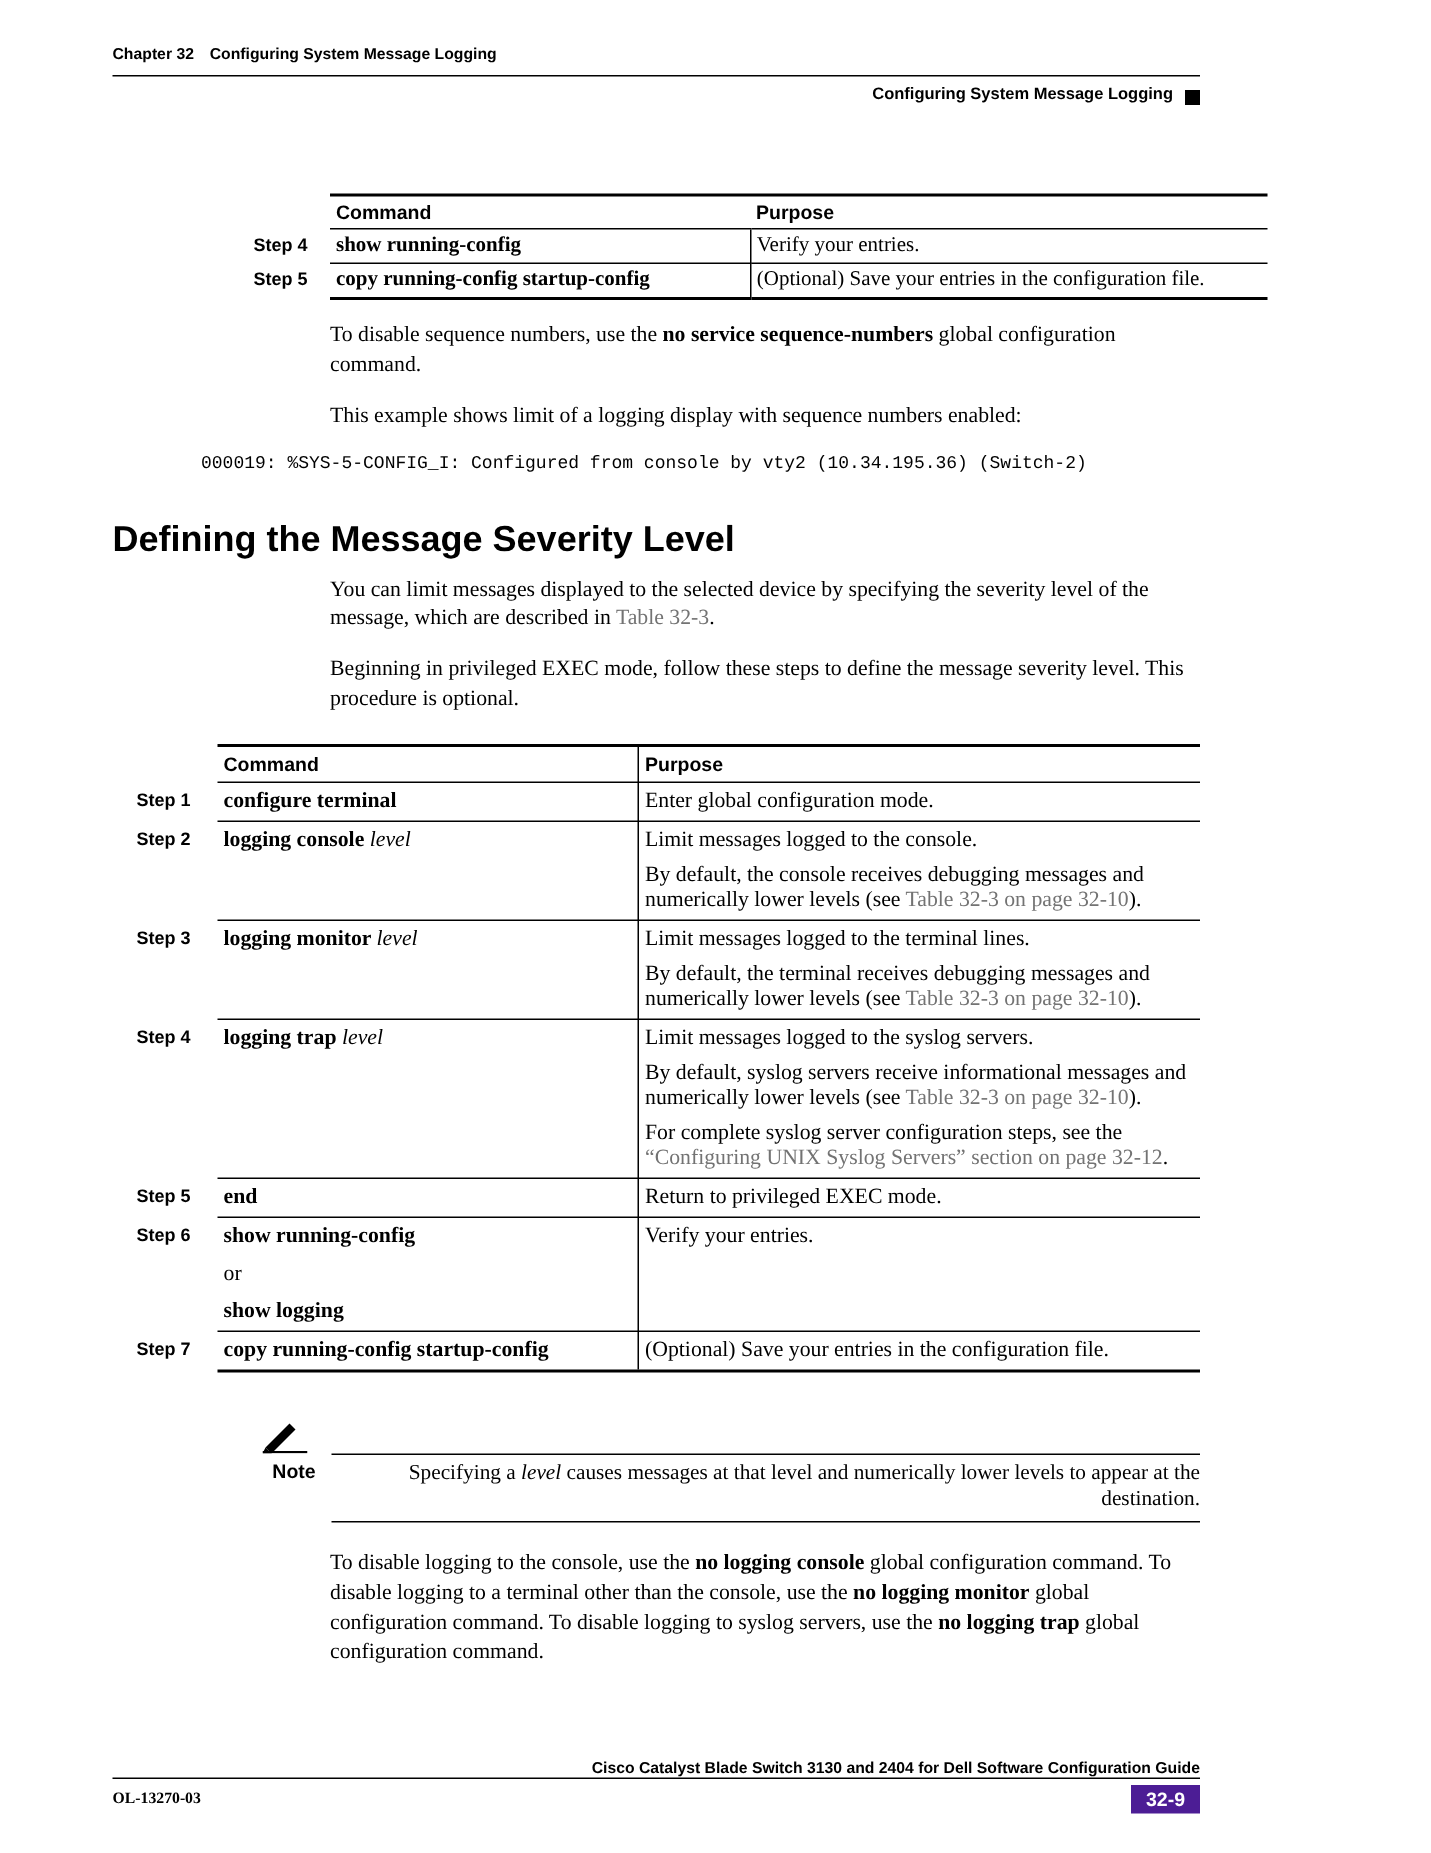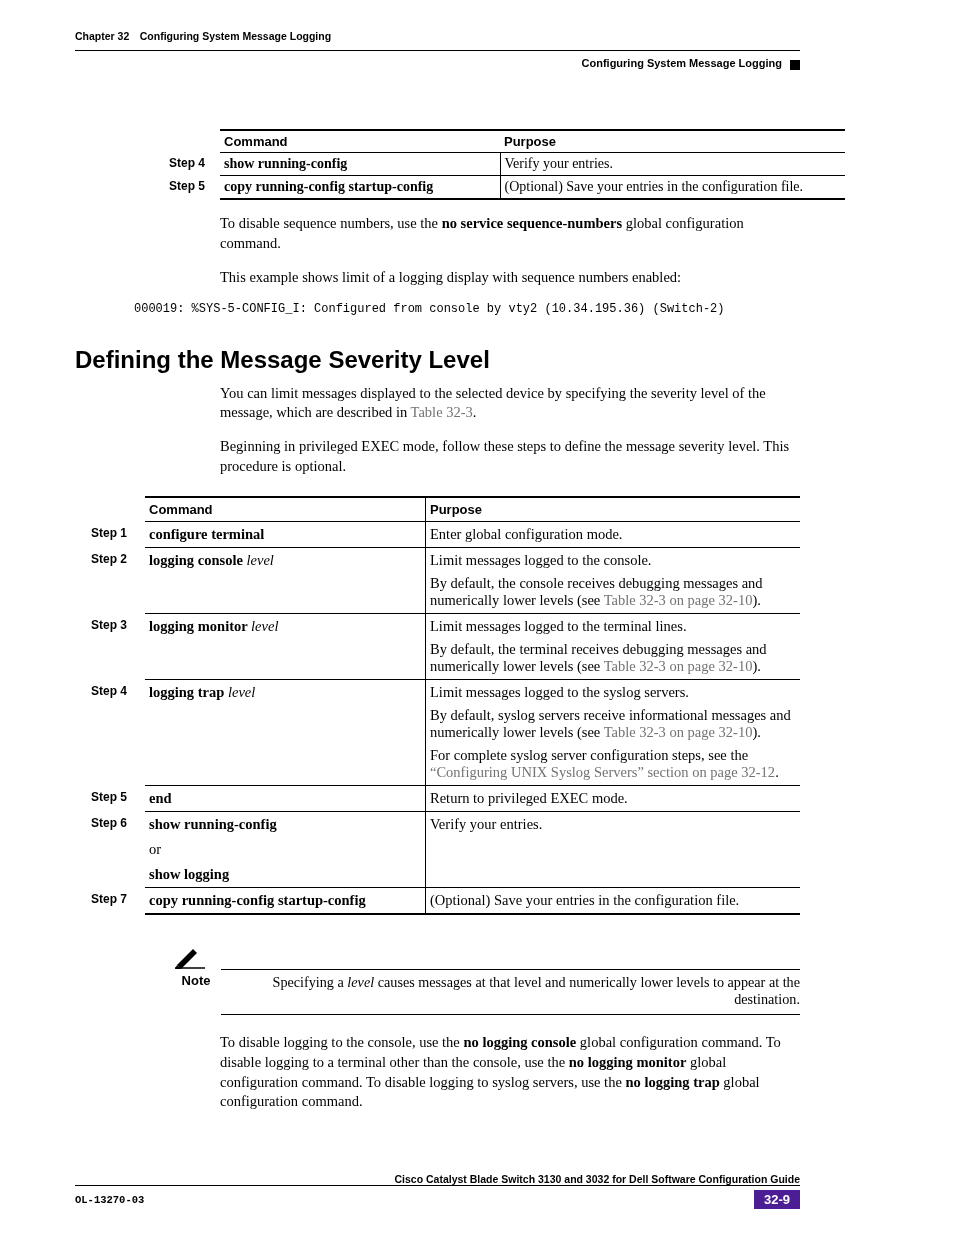--- a/index.html
+++ b/index.html
@@ -170,21 +170,21 @@
     text-align: right;
     margin-top: -16px;
   }
   .footer-row {
     display: flex;
     justify-content: space-between;
     align-items: center;
     margin-top: 4px;
   }
   .footer-doc {
-    font-family: Liberation Mono, monospace;
+    font-family: Liberation Serif, serif;
     font-size: 10.5px;
     font-weight: bold;
   }
   .page-num {
     background: #4c1d95;
     color: #fff;
     font-family: Arial, Helvetica, sans-serif;
     font-weight: bold;
     font-size: 13px;
     padding: 2px 10px;
@@ -318,21 +318,21 @@
   <div class="note-text">
     <span>Specifying a </span><i>level</i><span> causes messages at that level and numerically lower levels to appear at the destination.</span>
   </div>
 </div>
 
 <p class="body-para" style="margin-top:18px">
   <span>To disable logging to the console, use the </span><b>no logging console</b><span> global configuration command. To disable logging to a terminal other than the console, use the </span><b>no logging monitor</b><span> global configuration command. To disable logging to syslog servers, use the </span><b>no logging trap</b><span> global configuration command.</span>
 </p>
 
 <div class="footer">
-  <div class="footer-title">Cisco Catalyst Blade Switch 3130 and 3032 for Dell Software Configuration Guide</div>
+  <div class="footer-title">Cisco Catalyst Blade Switch 3130 and 2404 for Dell Software Configuration Guide</div>
   <div class="footer-rule"></div>
   <div class="footer-row">
     <div class="footer-doc">OL-13270-03</div>
     <div class="page-num">32-9</div>
   </div>
 </div>
 
 </div>
 
 </body></html>

